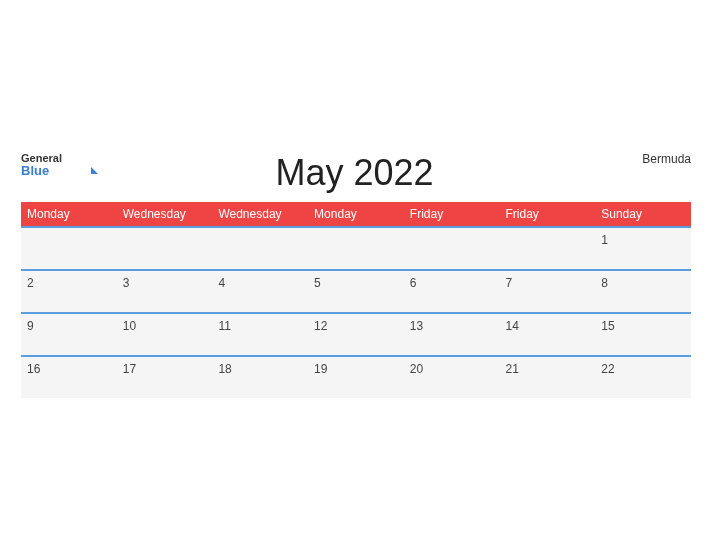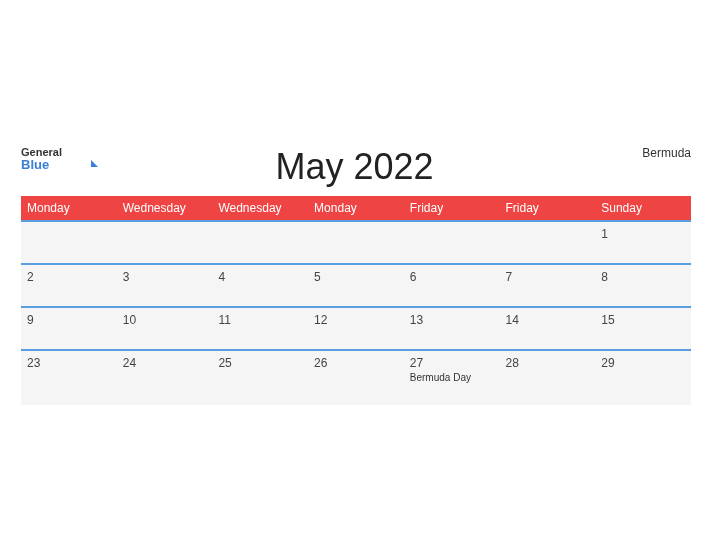--- a/index.html
+++ b/index.html
@@ -203,37 +203,36 @@
           </td>
           <td>
             <span class="day-number">14</span>
           </td>
           <td>
             <span class="day-number">15</span>
           </td>
         </tr>
         <tr>
           <td>
-            <span class="day-number">23</span>
-          </td>
-          <td>
-            <span class="day-number">24</span>
-          </td>
-          <td>
-            <span class="day-number">25</span>
-          </td>
-          <td>
-            <span class="day-number">26</span>
-          </td>
-          <td>
-            <span class="day-number">27</span>
-            <span class="event-label">Bermuda Day</span>
-          </td>
-          <td>
-            <span class="day-number">28</span>
-          </td>
-          <td>
-            <span class="day-number">29</span>
+            <span class="day-number">16</span>
+          </td>
+          <td>
+            <span class="day-number">17</span>
+          </td>
+          <td>
+            <span class="day-number">18</span>
+          </td>
+          <td>
+            <span class="day-number">19</span>
+          </td>
+          <td>
+            <span class="day-number">20</span>
+          </td>
+          <td>
+            <span class="day-number">21</span>
+          </td>
+          <td>
+            <span class="day-number">22</span>
           </td>
         </tr>
       </tbody>
   </table>
 </div>
 
 </body></html>

